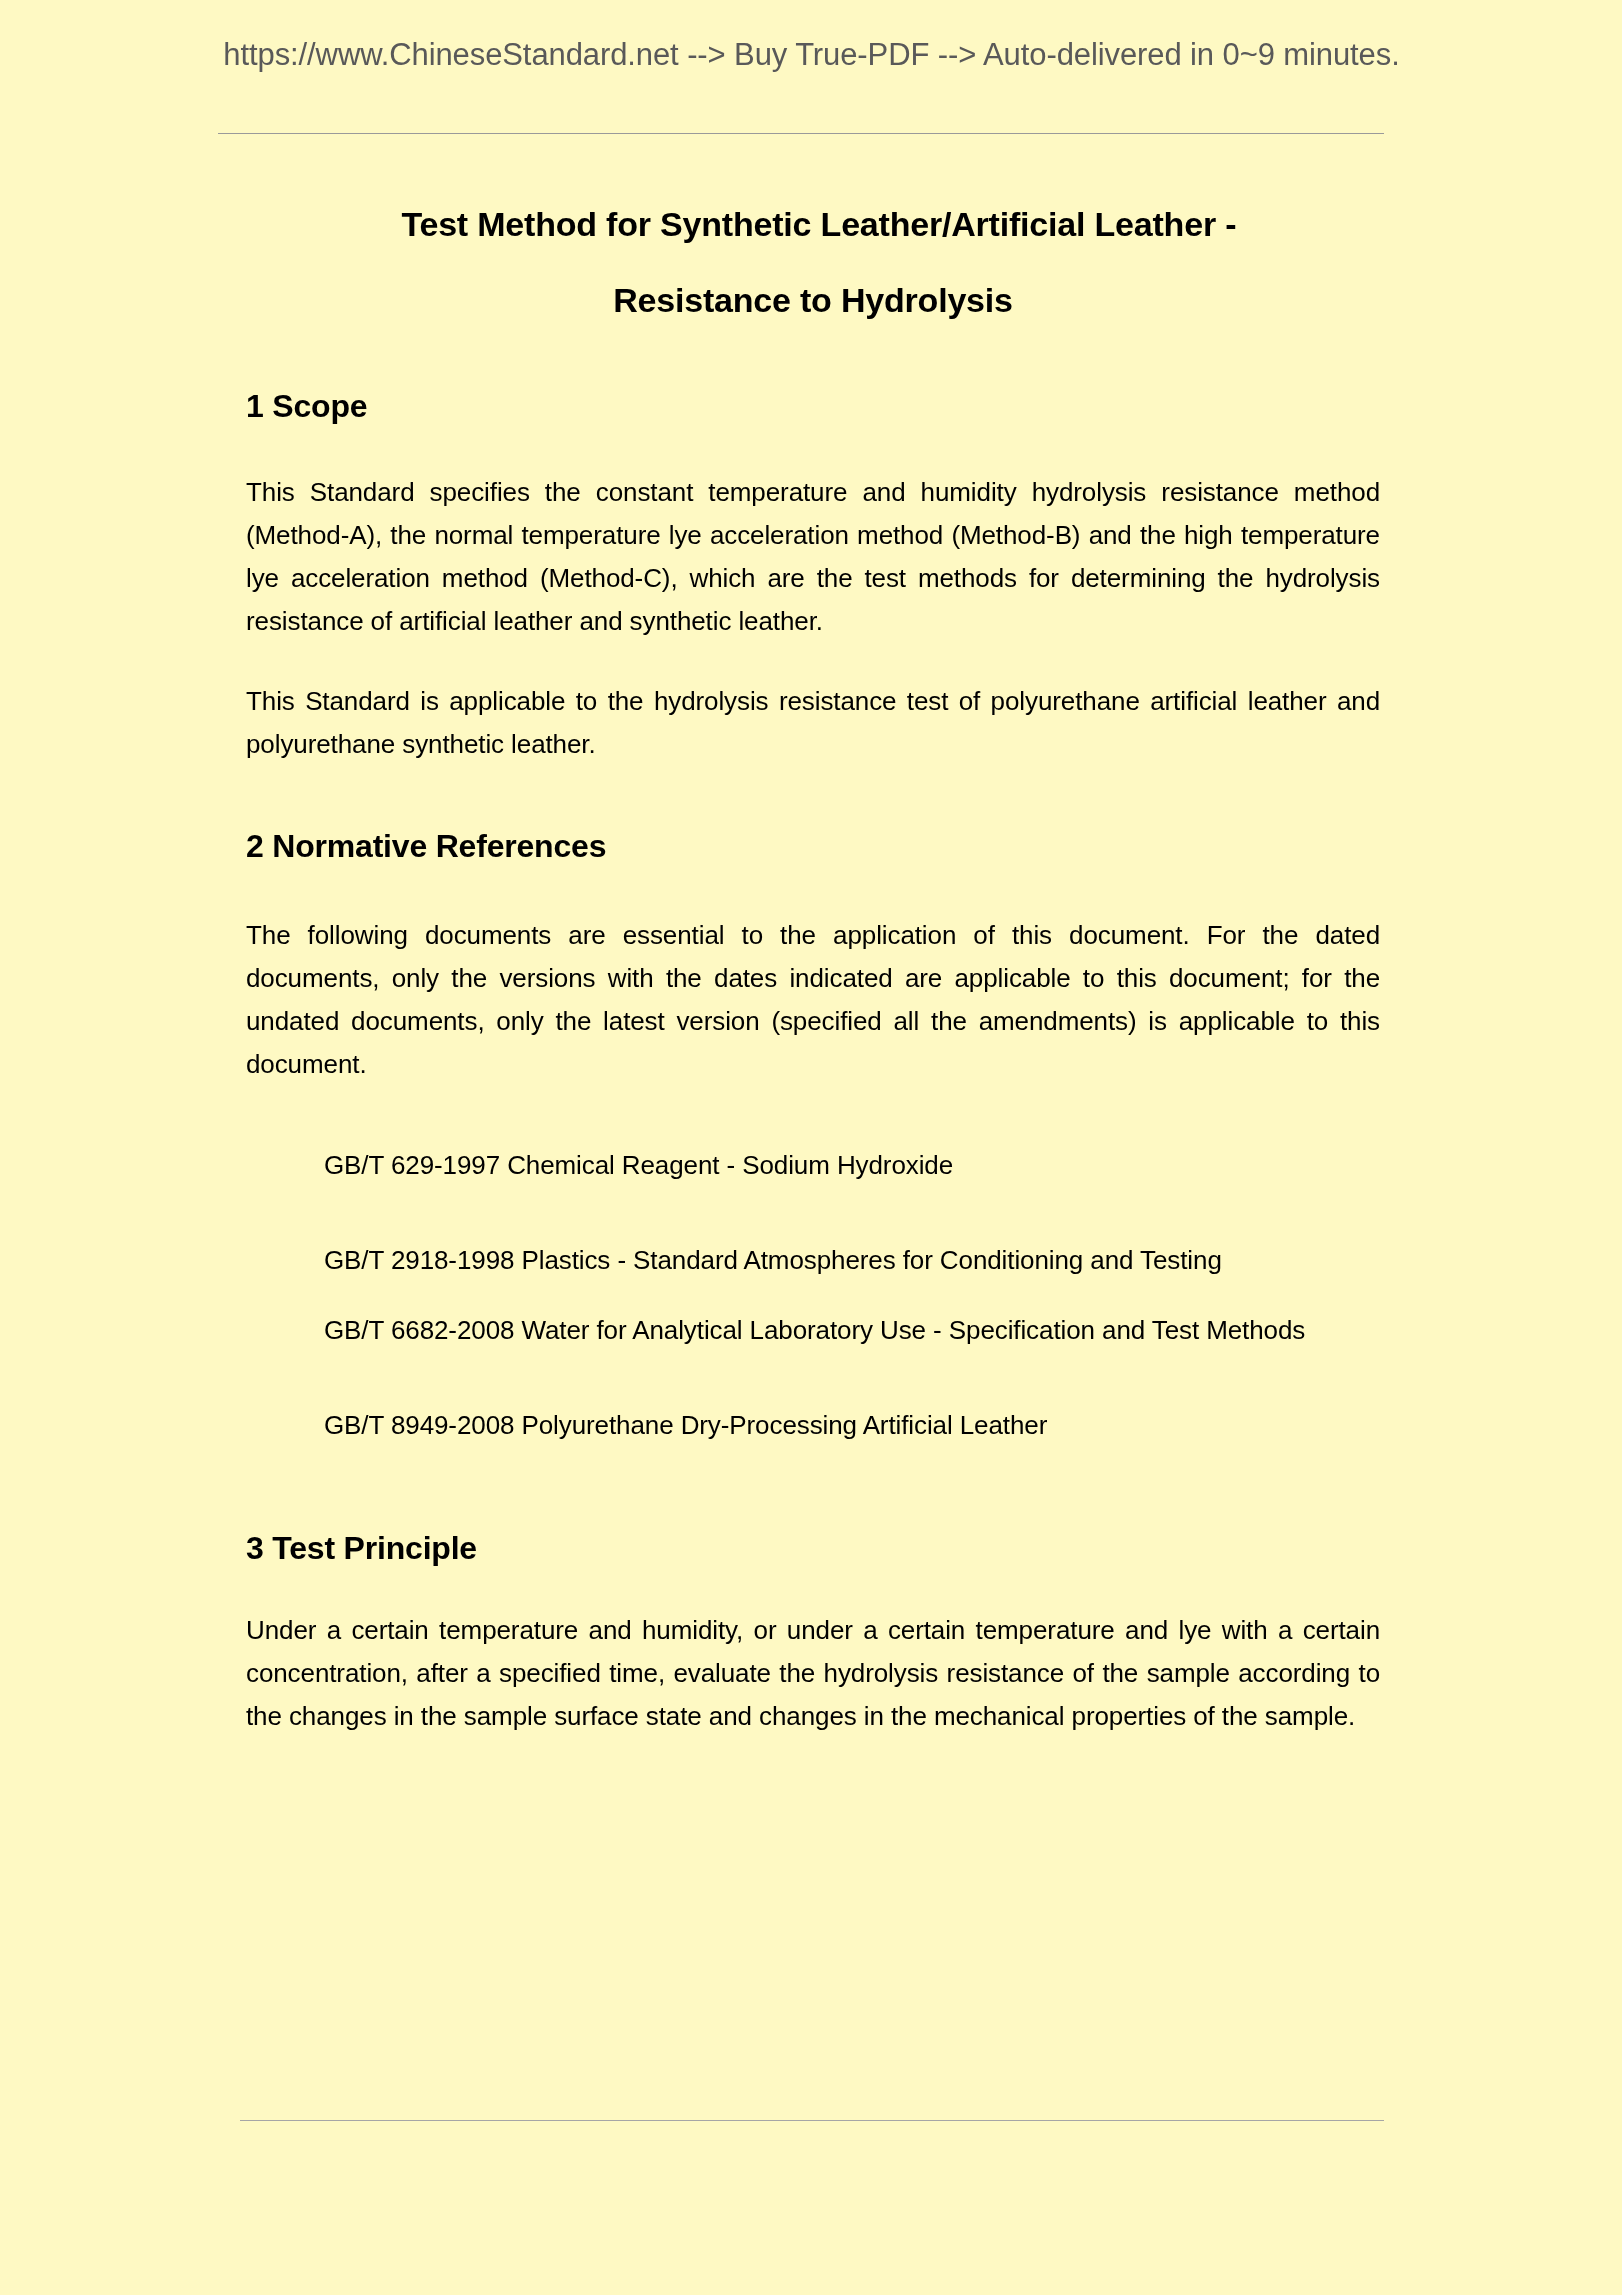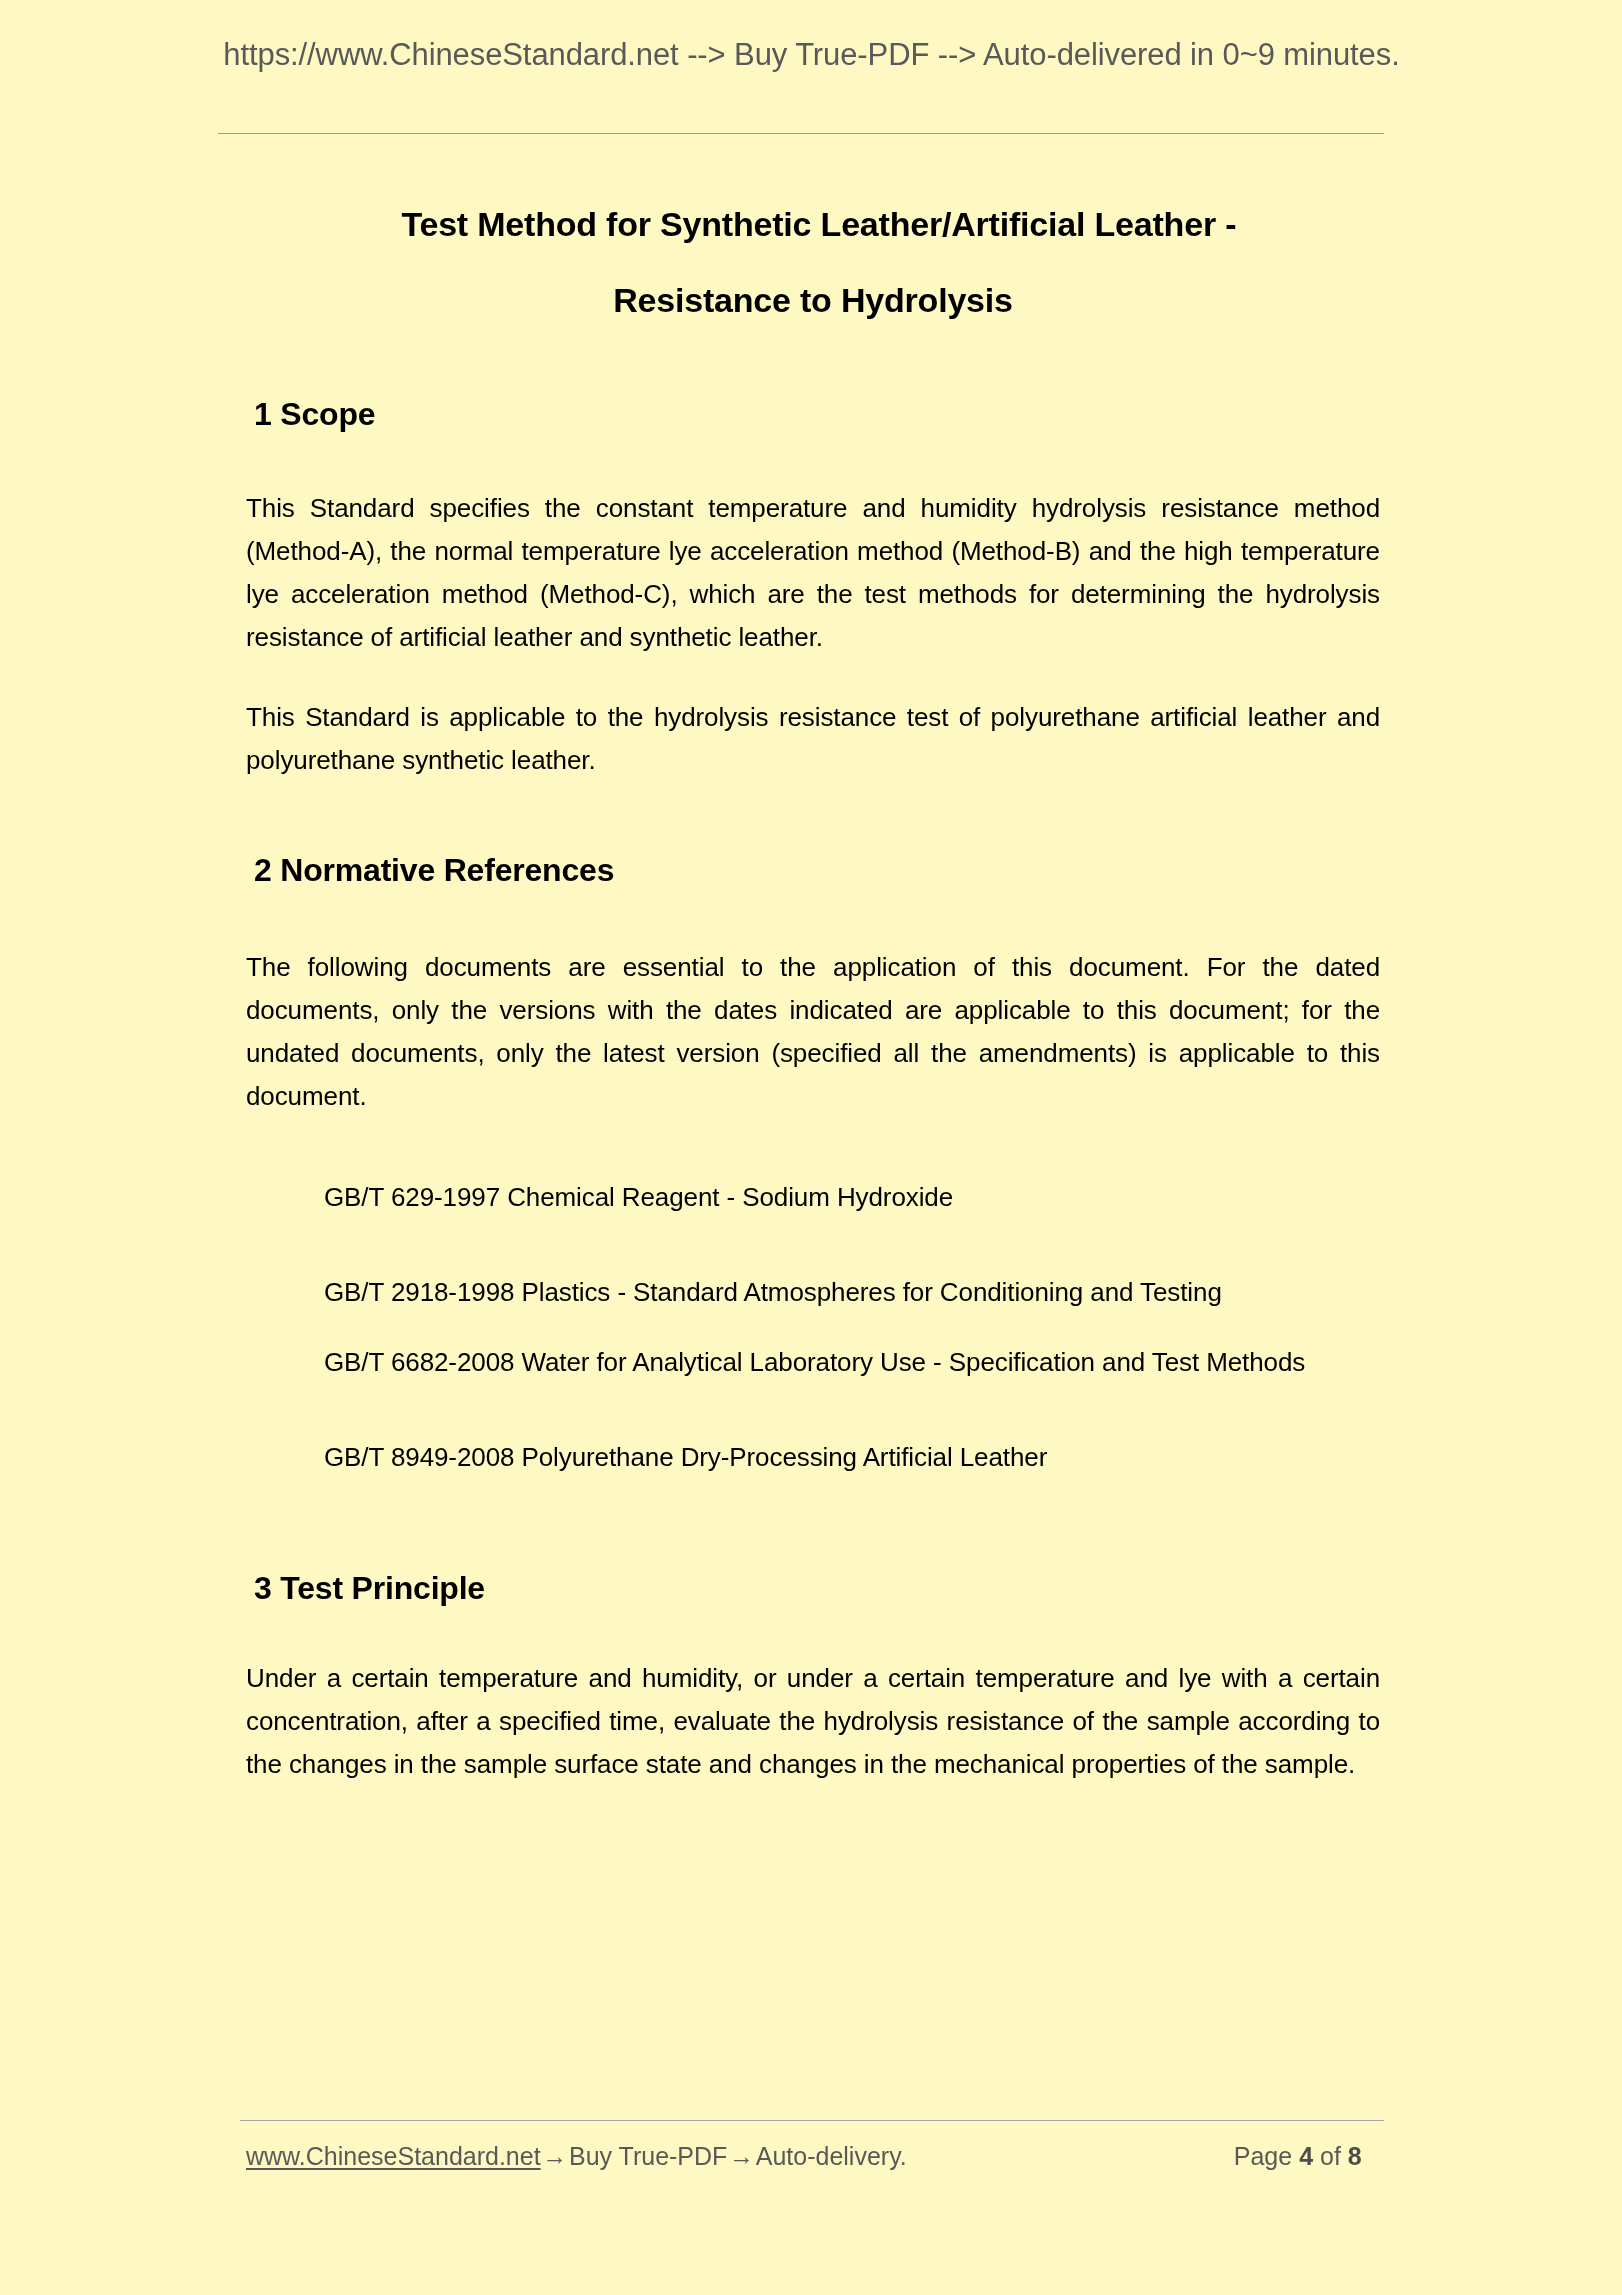--- a/index.html
+++ b/index.html
@@ -68,21 +68,21 @@
     color: #000;
     letter-spacing: -0.2px;
   }
   .doc-title .line1 { display: block; margin-bottom: 42px; padding-left: 11.7px;}
   .doc-title .line2 { display: block; }
 
   h2.section-heading {
     font-size: 32px;
     font-weight: bold;
     line-height: 1.1;
-    margin: 8px;
+    margin: 0;
     color: #000;
     letter-spacing: -0.2px;
   }
 
   p.body-text {
     font-size: 26px;
     line-height: 43px;
     margin: 0;
     text-align: justify;
     color: #000;
@@ -205,26 +205,15 @@
 
     <h2 class="section-heading">3 Test Principle</h2>
 
     <div class="sp-50"></div>
 
     <p class="body-text">Under a certain temperature and humidity, or under a certain temperature and lye with a certain concentration, after a specified time, evaluate the hydrolysis resistance of the sample according to the changes in the sample surface state and changes in the mechanical properties of the sample.</p>
 
   </div>
 
   <div class="footer-rule"></div>
-  <div class="page-footer">
-    <div class="footer-left">
-      <span class="footer-url">www.ChineseStandard.net</span><span class="footer-arrow">→</span><span>Buy True-PDF</span><span class="footer-arrow">→</span><span>Auto-delivery.</span>
-    </div>
-    <div class="footer-right">
-      <span class="lbl">Page</span>
-      <span class="num">4</span>
-      <span class="lbl">of</span>
-      <span class="num">8</span>
-    </div>
-  </div>
 
 </div>
 
 
 </body></html>

